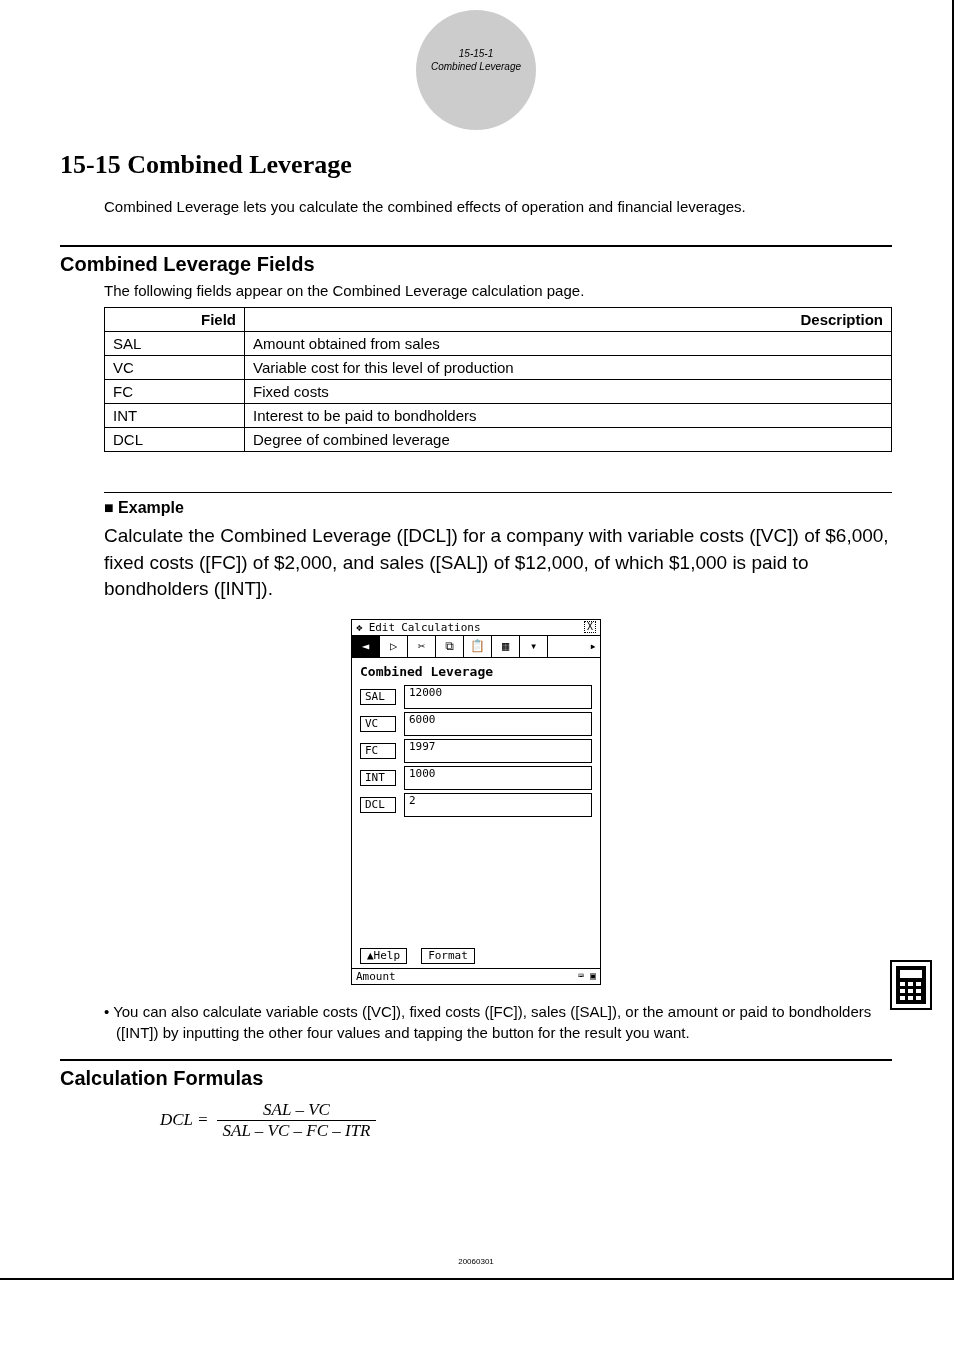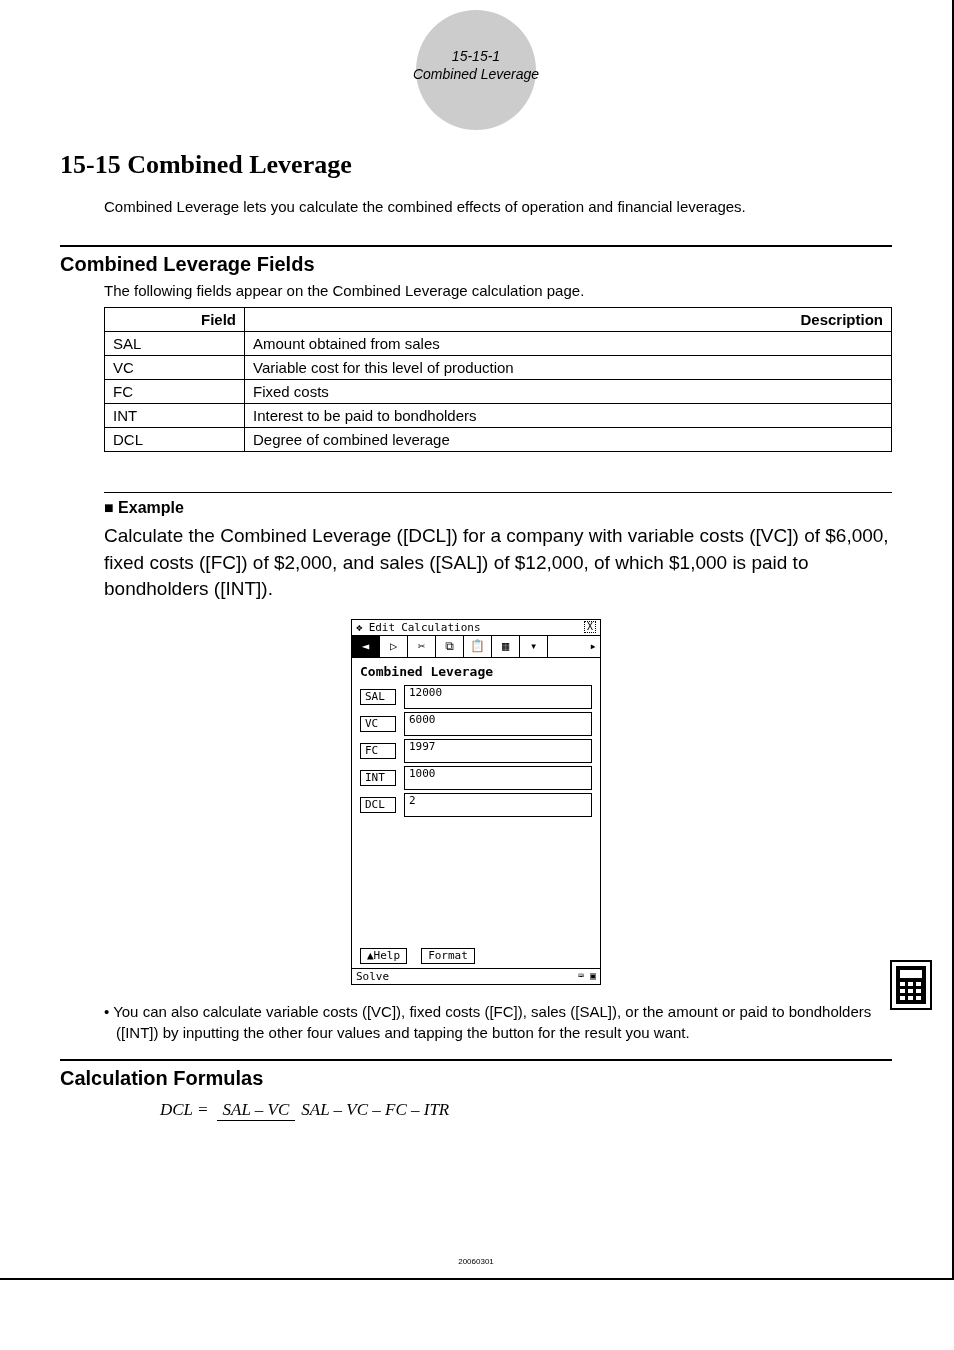--- a/index.html
+++ b/index.html
@@ -30,21 +30,21 @@
     position: absolute;
     left: 50%;
     top: -20px;
     transform: translateX(-50%);
     z-index: 0;
   }
   .header-text {
     position: relative;
     z-index: 1;
     font-style: italic;
-    font-size: 14px;
+    font-size: 10px;
     padding-top: 18px;
   }
   .header-num { margin-bottom: 2px; }
   h1 {
     font-size: 26px;
     font-weight: bold;
     margin-top: 30px;
     margin-bottom: 16px;
     font-family: Liberation Serif, serif;
   }
@@ -207,22 +207,22 @@
     font-style: italic;
     font-size: 17px;
     margin-left: 100px;
     display: flex;
     align-items: center;
     gap: 8px;
     margin-top: 10px;
   }
   .frac {
     display: inline-flex;
-    flex-direction: row;
-    text-align: left;
+    flex-direction: column;
+    text-align: center;
   }
   .frac .num { border-bottom: 1px solid #000; padding: 0 6px; }
   .frac .den { padding: 0 6px; }
   .side-icon {
     position: absolute;
     right: 20px;
     top: 960px;
     width: 42px;
     height: 50px;
   }
@@ -329,21 +329,21 @@
             <div class="calc-label">DCL</div>
             <div class="calc-value">2</div>
           </div>
       </div>
       <div class="calc-spacer"></div>
       <div class="calc-bottom-btns">
         <div class="bbtn">▲Help</div>
         <div class="bbtn">Format</div>
       </div>
       <div class="calc-status">
-        <span>Solve</span>
+        <span>Amount</span>
         <span class="kb">⌨ ▣</span>
       </div>
     </div>
   </div>
 
   <p class="bullet-note">• You can also calculate variable costs ([VC]), fixed costs ([FC]), sales ([SAL]), or the amount or paid to bondholders ([INT]) by inputting the other four values and tapping the button for the result you want.</p>
 
   <hr class="hr-thick">
   <h2>Calculation Formulas</h2>
   <div class="formula">

